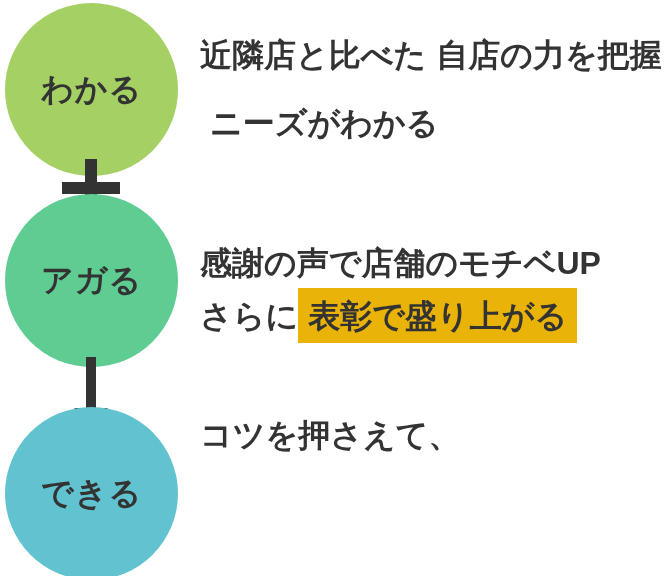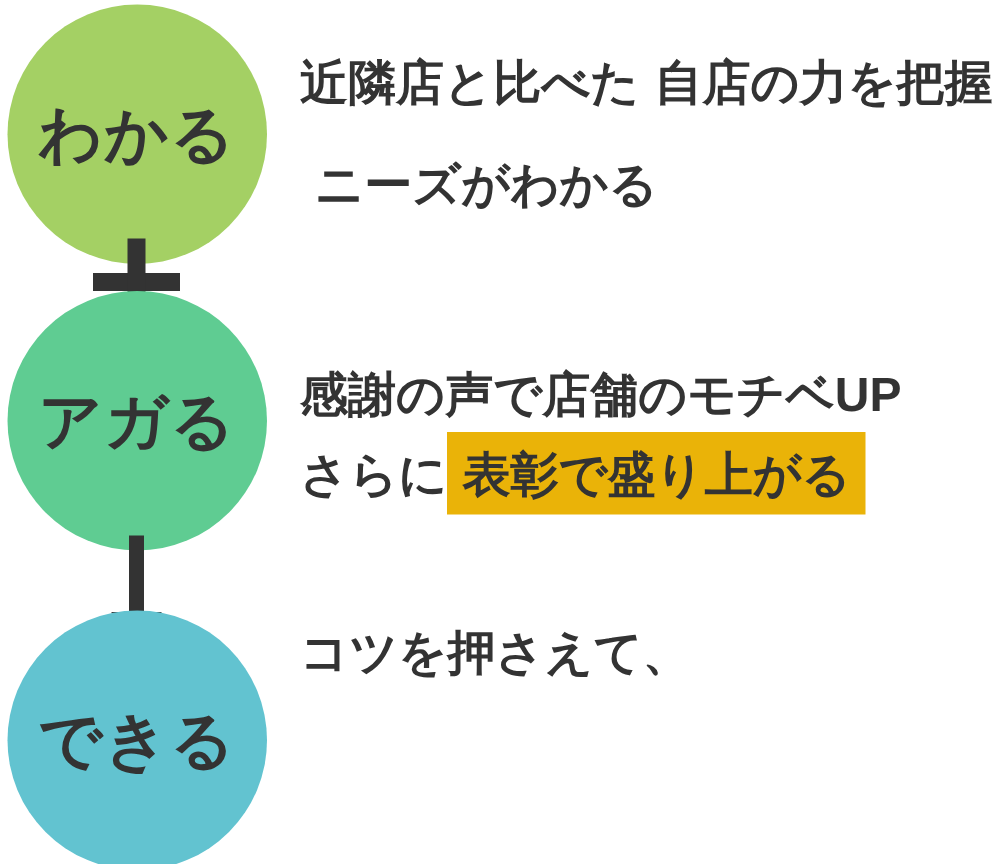--- a/index.html
+++ b/index.html
@@ -17,21 +17,21 @@
   
   .circle {
     position: absolute;
     left: 5px;
     width: 173px;
     height: 173px;
     border-radius: 50%;
     display: flex;
     align-items: center;
     justify-content: center;
-    font-size: 42px;
+    font-size: 32px;
     font-weight: 700;
     color: #333333;
     letter-spacing: 1px;
   }
   .circle.c1 { top: 3px; }
   .circle.c2 { top: 194px; text-align: center; }
   .circle.c3 { top: 407px; }
   
   .plus {
     position: absolute;

